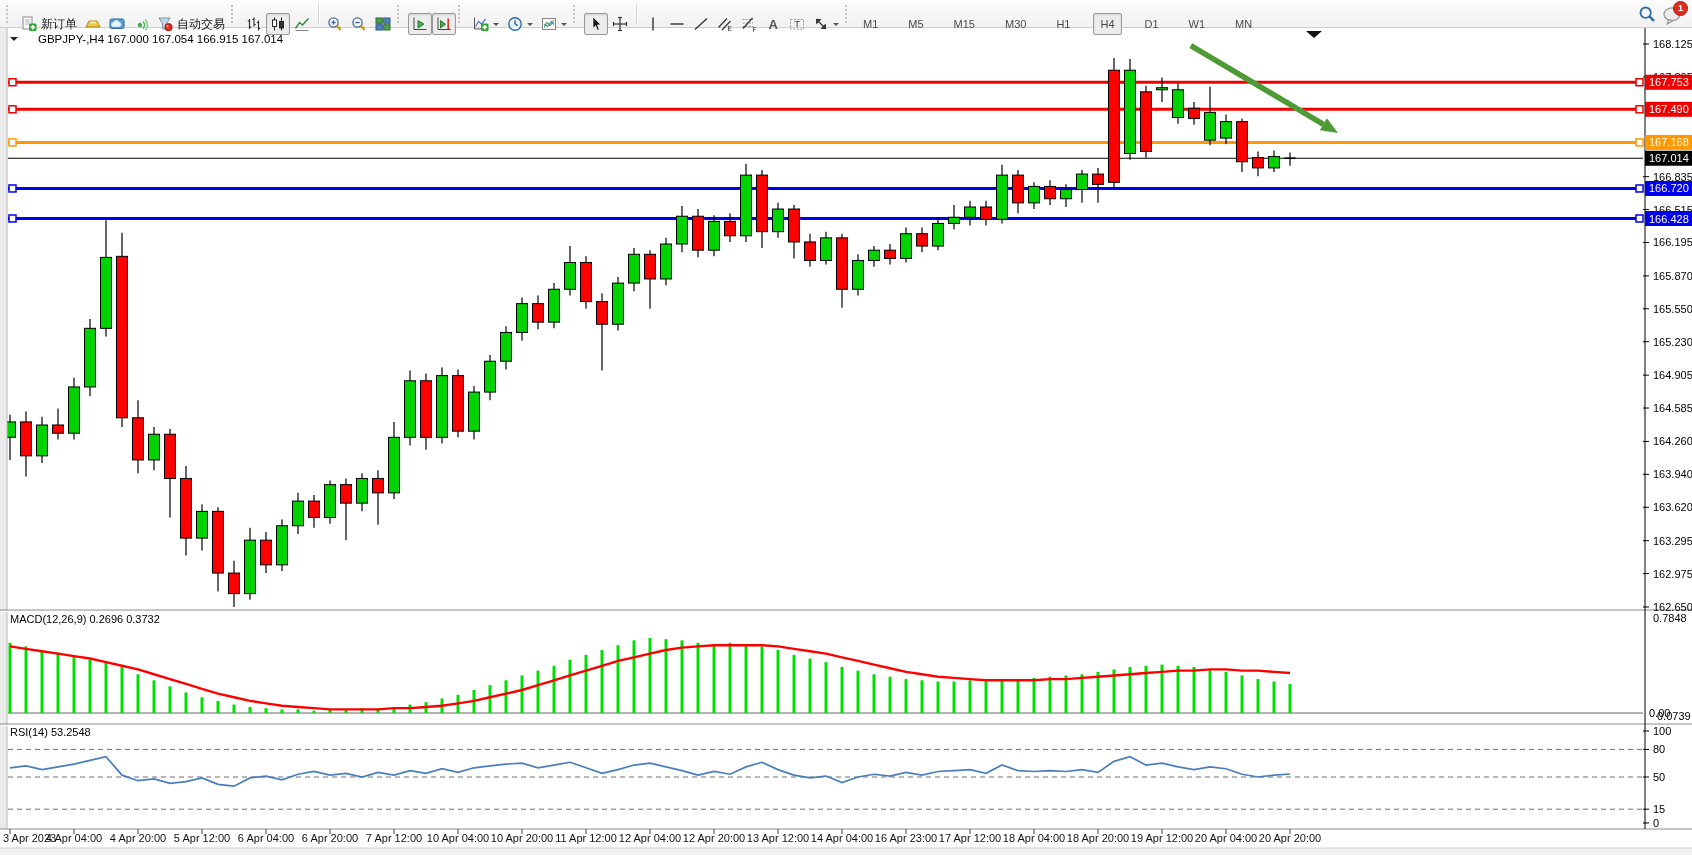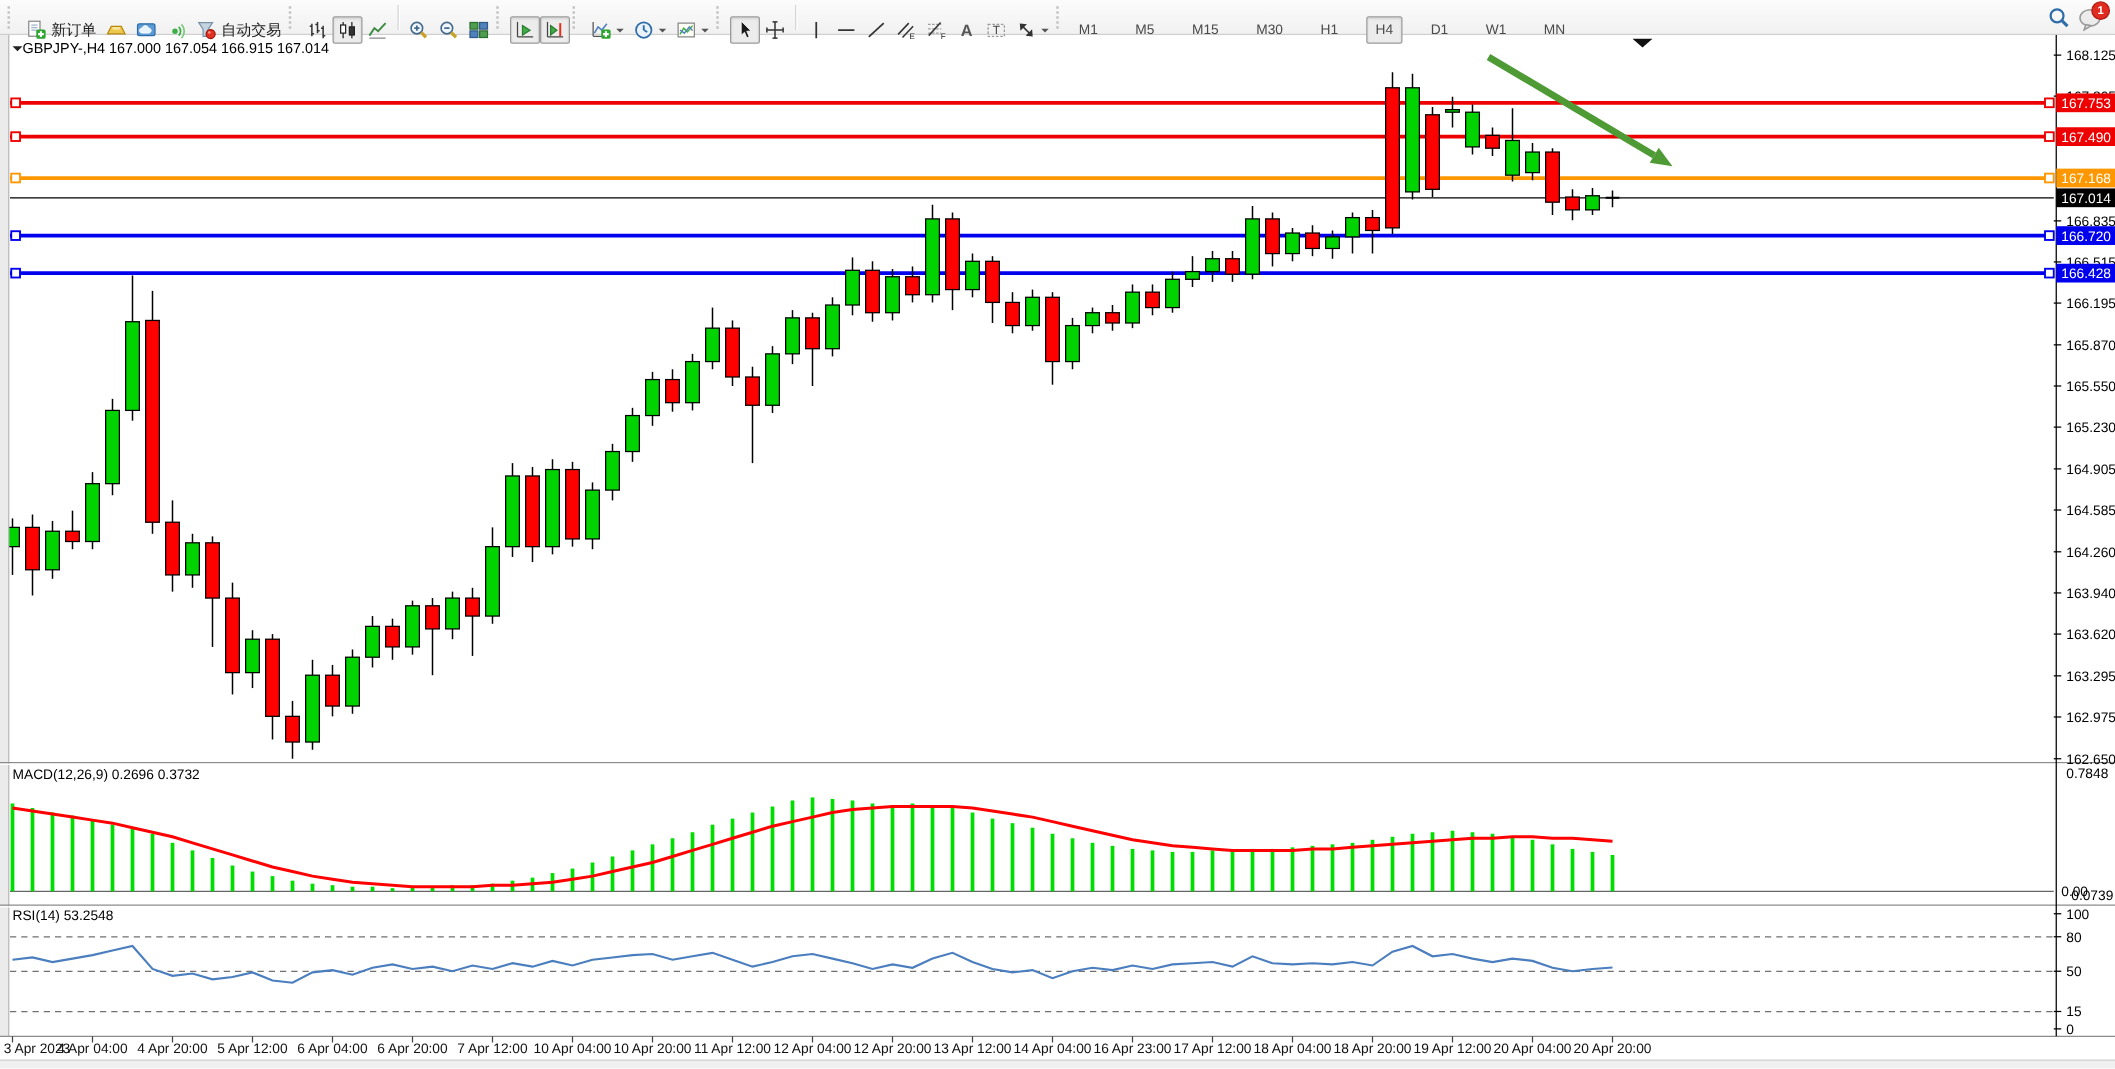--- a/index.html
+++ b/index.html
@@ -31,21 +31,21 @@
   .badge {
     position:absolute; top:-4px; right:-6px; width:13px; height:13px; border-radius:50%;
     background:#e02b20; color:#fff; font-size:9px; font-weight:bold;
     display:flex; align-items:center; justify-content:center; border:1px solid #b01810;
   }
   
   .chart-area { position:absolute; top:28px; left:0; width:1692px; height:827px; }
   svg { font-family:"Liberation Sans", sans-serif; }
   .info-line {
     position:absolute; left:10px; top:5px; font-size:11.5px; color:#000;
-    display:flex; align-items:center; gap:0; z-index:3;
+    display:flex; align-items:center; gap:20px; z-index:3;
   }
   .info-tri { width:0; height:0; border:4px solid transparent; border-top-color:#222; margin-top:4px; }
 </style>
 </head>
 <body>
 
 <div class="toolbar">
   <div class="grip"></div>
 
   <div class="tbtn">

